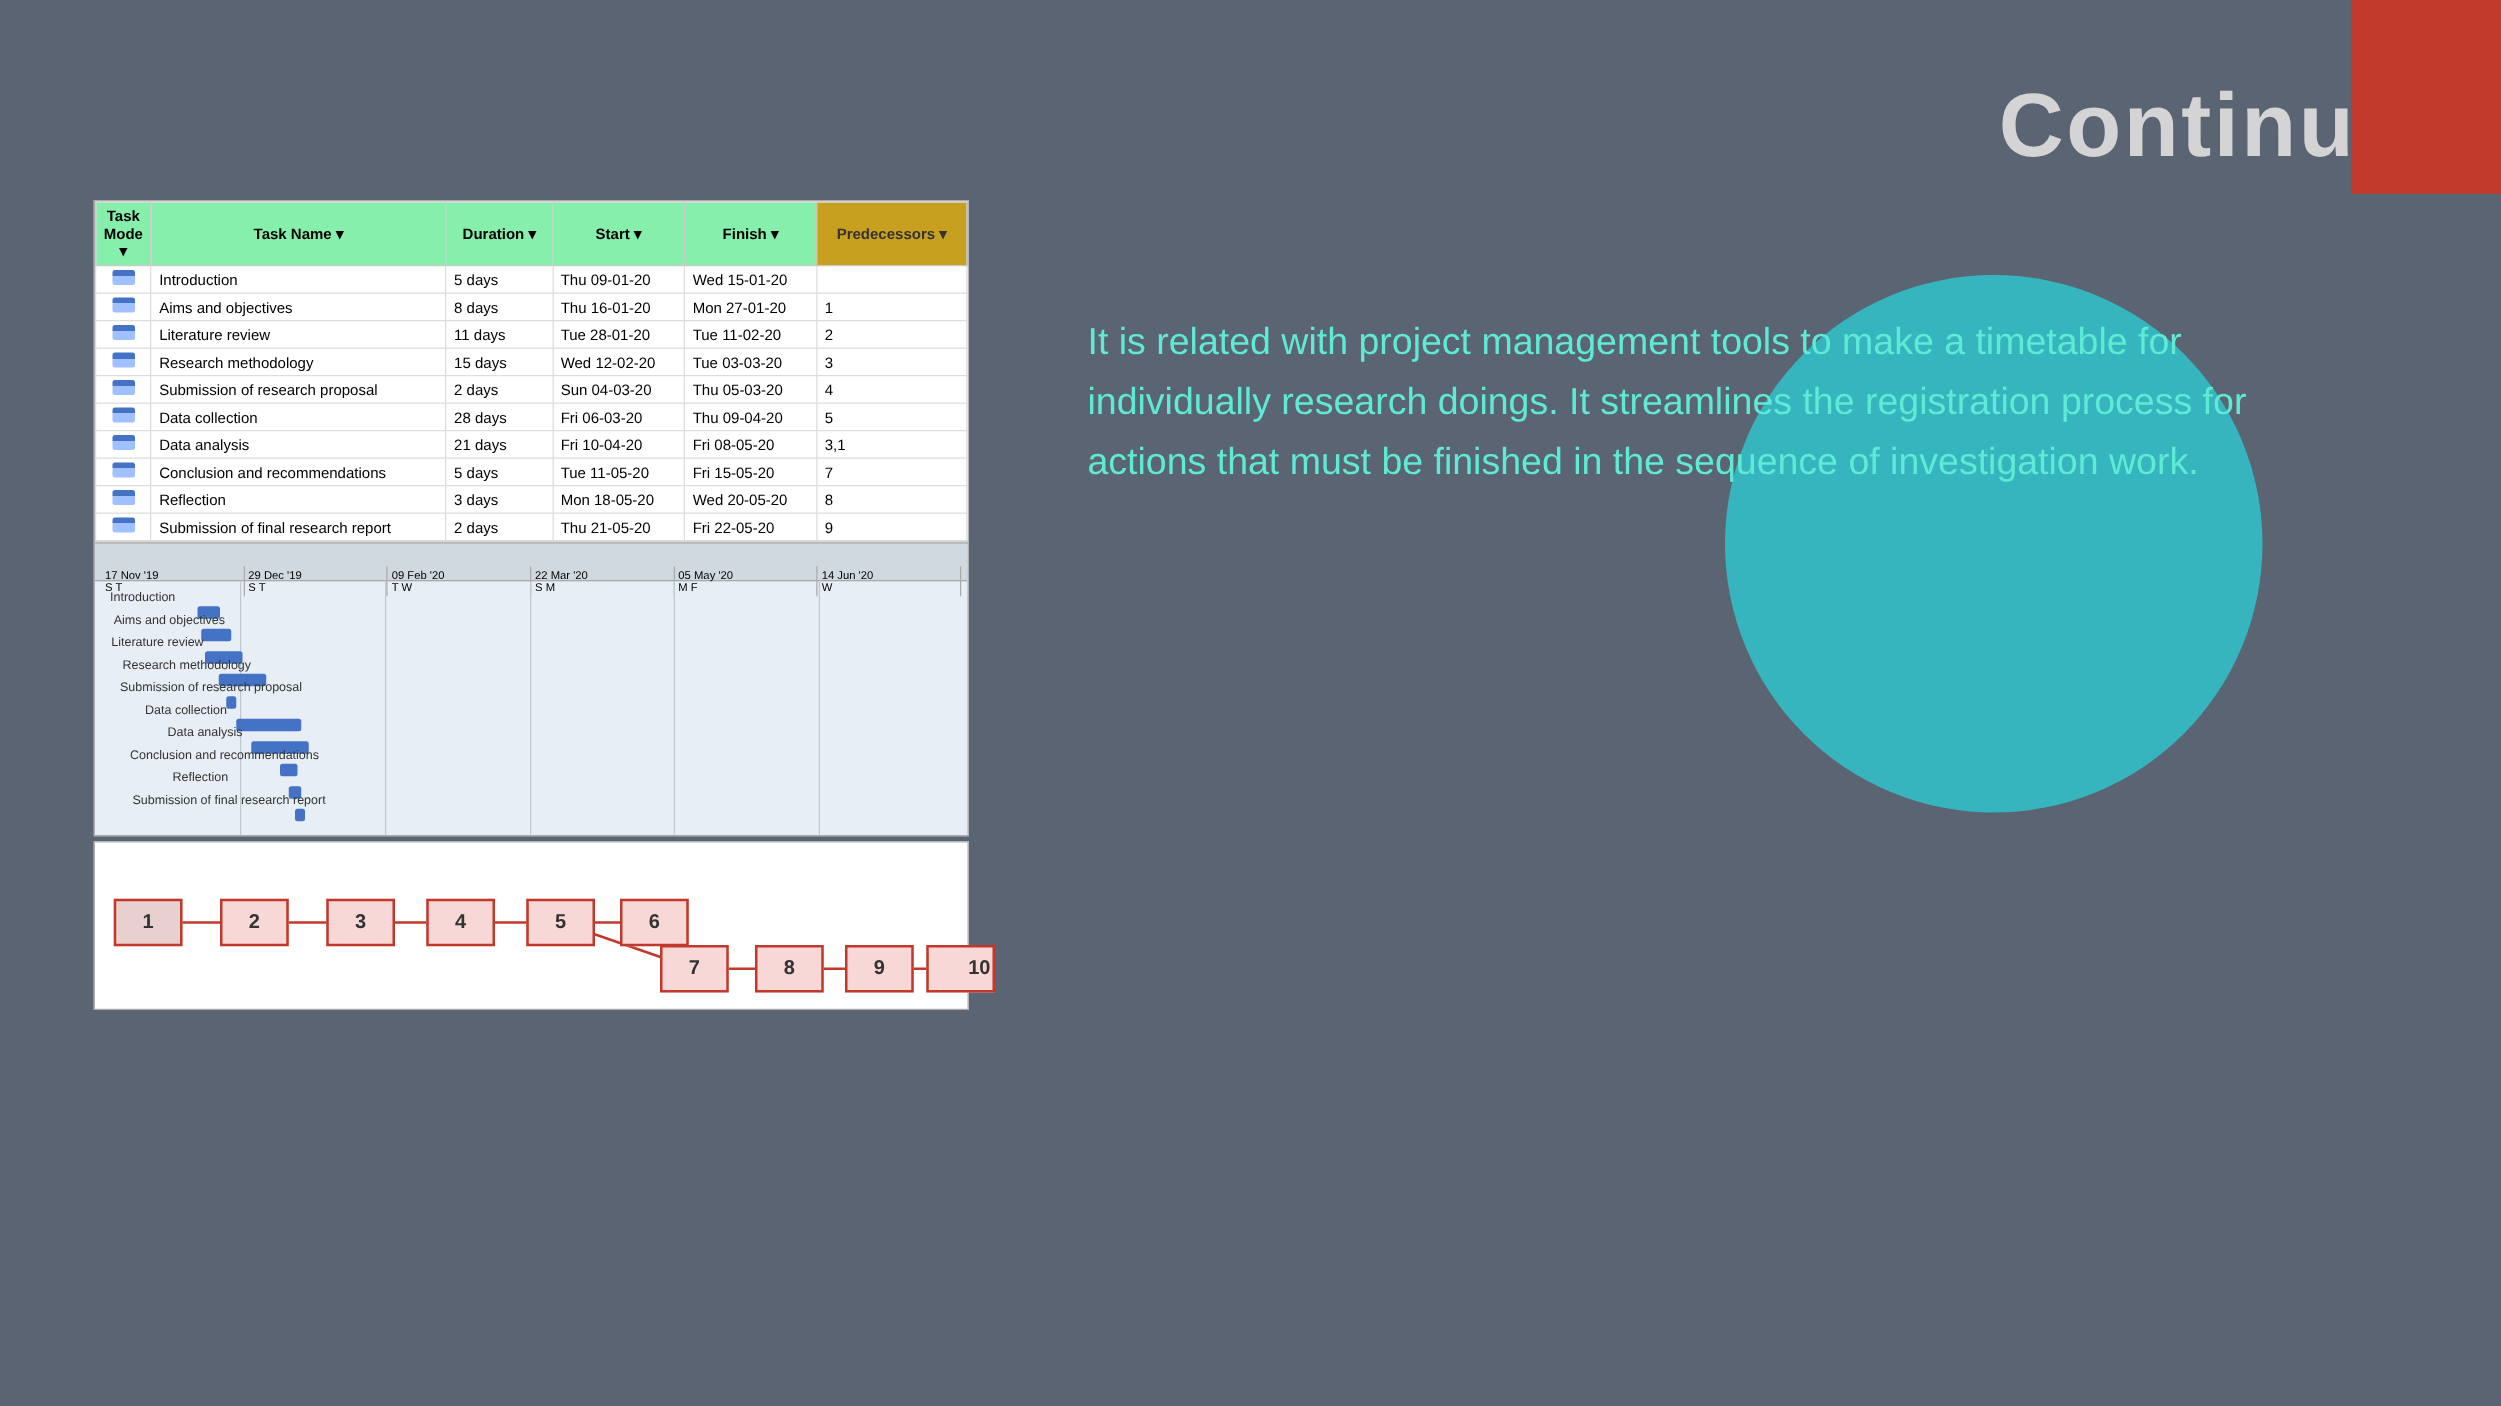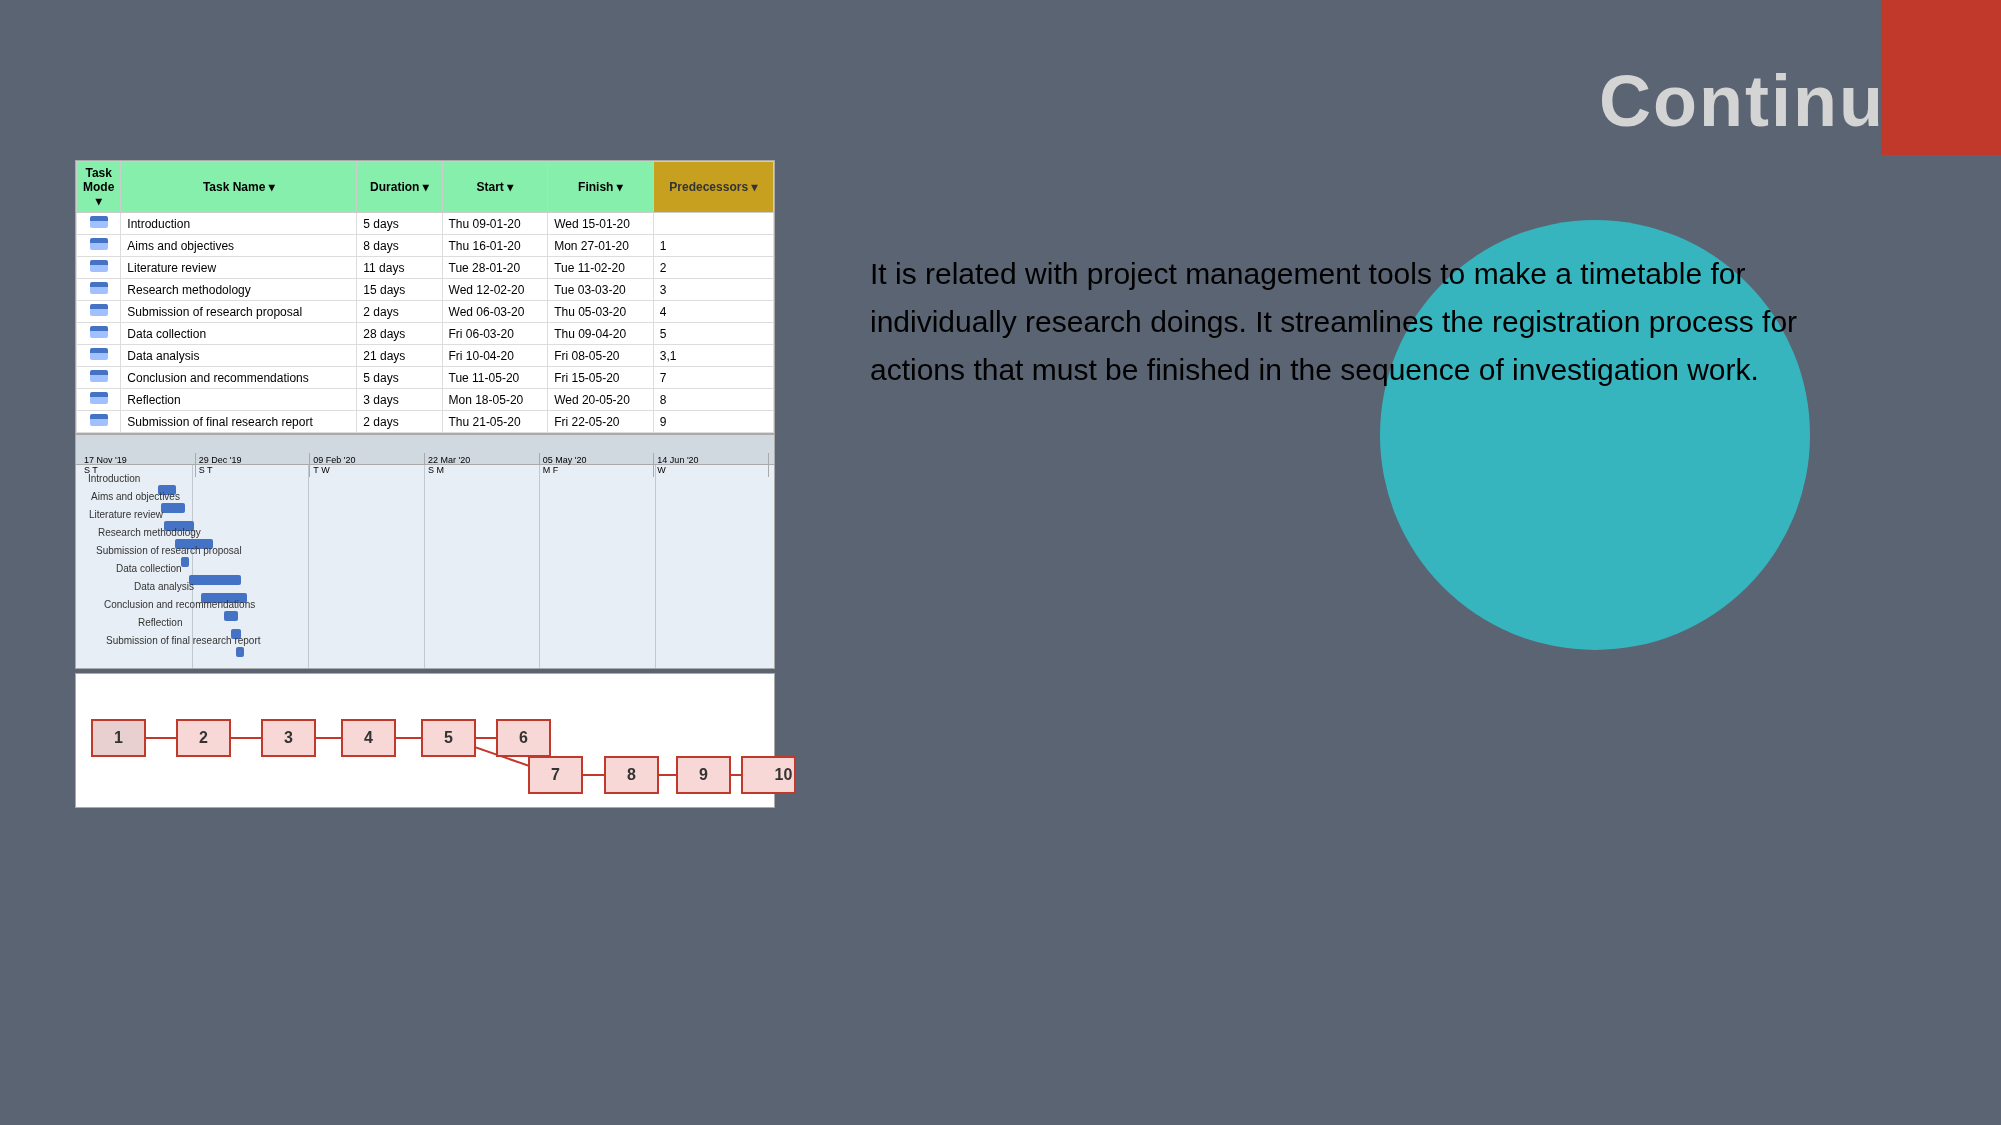--- a/index.html
+++ b/index.html
@@ -190,21 +190,21 @@
     }
 
     
     .description-text {
       position: absolute;
       top: 90px;
       left: 0;
       width: 1000px;
       font-size: 30px;
       line-height: 1.6;
-      color: #000000;
+      color: #5eead4;
       z-index: 1;
     }
 
     .grid-line-v {
       position: absolute;
       top: 0;
       bottom: 0;
       width: 1px;
       background: #c0c8d0;
     }
@@ -260,21 +260,21 @@
             <td>Research methodology</td>
             <td>15 days</td>
             <td>Wed 12-02-20</td>
             <td>Tue 03-03-20</td>
             <td>3</td>
           </tr>
           <tr>
             <td class="mode-cell"><span class="gantt-icon"></span></td>
             <td>Submission of research proposal</td>
             <td>2 days</td>
-            <td>Wed 06-03-20</td>
+            <td>Sun 04-03-20</td>
             <td>Thu 05-03-20</td>
             <td>4</td>
           </tr>
           <tr>
             <td class="mode-cell"><span class="gantt-icon"></span></td>
             <td>Data collection</td>
             <td>28 days</td>
             <td>Fri 06-03-20</td>
             <td>Thu 09-04-20</td>
             <td>5</td>

